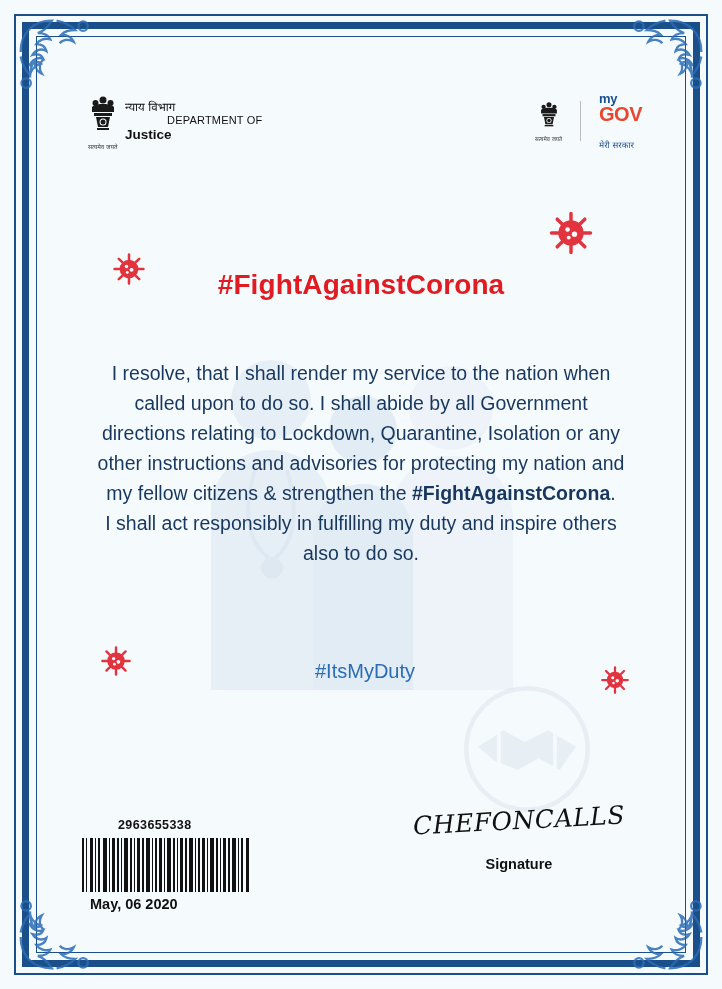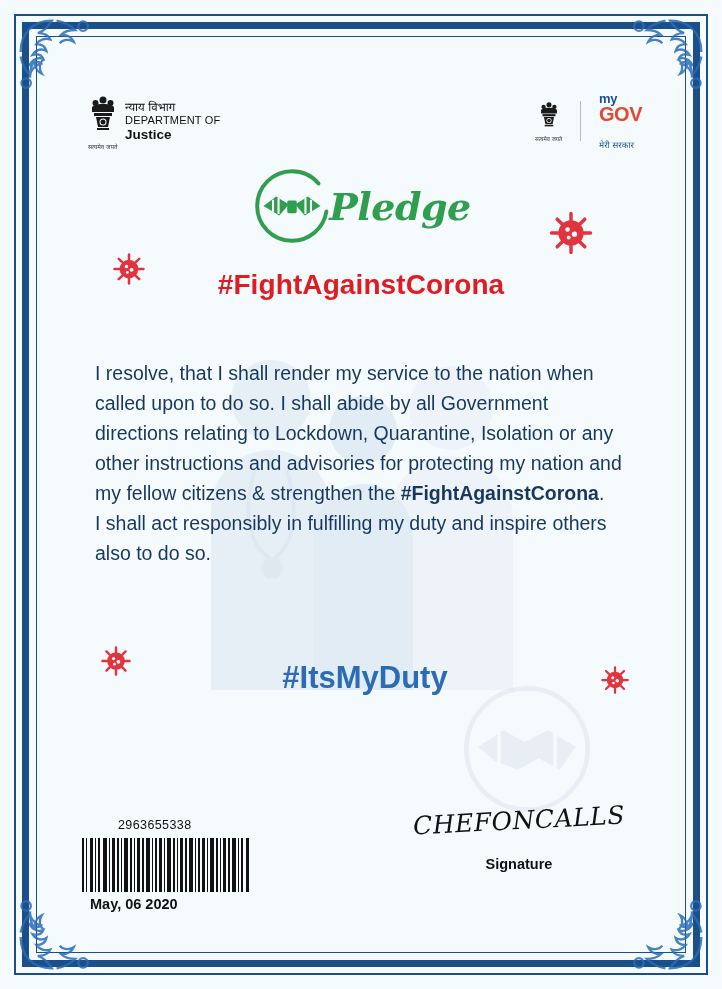--- a/index.html
+++ b/index.html
@@ -102,20 +102,21 @@
   .dept-hi {
     font-family: "DejaVu Sans", sans-serif;
     font-size: 11.5px;
     color: #111;
   }
   .dept-en {
     font-size: 11px;
     color: #111;
     letter-spacing: .2px;
     font-weight: 500;
+    margin-left: 42px;
   }
   .dept-justice {
     font-size: 13.5px;
     color: #111;
     font-weight: bold;
   }
   .sat-hi {
     font-family: "DejaVu Sans", sans-serif;
     font-size: 6px;
     color: #333;
@@ -206,51 +207,52 @@
     margin-top: 7px;
     letter-spacing: .1px;
   }
 
   
   .pledge-body {
     position: absolute;
     top: 358px;
     left: 95px;
     right: 95px;
+    text-align: center;
     color: #17375e;
     font-size: 19.5px;
     line-height: 30px;
   }
   .pledge-body b { font-weight: bold; }
 
   .duty {
     position: absolute;
     top: 660px;
     left: 8px; right: 0;
     text-align: center;
-    font-size: 31px;
+    font-size: 20px;
     color: #2b6cb5;
-    font-weight: 700;
+    font-weight: 400;
   }
 
   
   .virus { position: absolute; }
   .virus svg { width: 100%; height: 100%; display:block; }
   .v1 { left: 112px; top: 252px; width: 34px; height: 34px; }
   .v2 { right: 128px; top: 210px; width: 46px; height: 46px; }
   .v3 { left: 100px; top: 645px; width: 32px; height: 32px; }
   .v4 { right: 92px; top: 665px; width: 30px; height: 30px; }
 
   
   .cert-id {
     position: absolute;
     left: 118px;
     top: 818px;
     font-size: 12.5px;
-    font-weight: normal;
+    font-weight: bold;
     color: #111;
     letter-spacing: .4px;
   }
   .barcode {
     position: absolute;
     left: 80px;
     top: 838px;
     width: 172px;
     height: 54px;
   }
@@ -406,36 +408,20 @@
       </div>
       <div class="sep"></div>
       <div class="mygov-mark">
         <div class="mygov-my">my</div>
         <div class="mygov-gov">GOV</div>
         <div class="mygov-hi">मेरी सरकार</div>
       </div>
     </div>
   </div>
 
-  <div class="pledge-logo">
-    <div class="pledge-mark">
-      <svg viewBox="0 0 100 96">
-        <path d="M50 4 a44 44 0 1 0 0 88 a44 44 0 1 0 0 -88" fill="none" stroke="#2f9e4f" stroke-width="5" stroke-dasharray="200 38" stroke-linecap="round"></path>
-        <g fill="#2f9e4f">
-          <path d="M14 48 L30 36 L46 46 L34 60 Z"></path>
-          <path d="M86 48 L70 36 L54 46 L66 60 Z"></path>
-          <rect x="44" y="41" width="12" height="16" rx="2"></rect>
-        </g>
-        <g stroke="#ffffff" stroke-width="2.6">
-          <path d="M26 40 L26 57 M33 38 L33 58 M74 40 L74 57 M67 38 L67 58"></path>
-        </g>
-      </svg>
-    </div>
-    <div class="pledge-word">Pledge</div>
-  </div>
 
   <div class="virus v1">
     <svg viewBox="0 0 40 40">
       <g stroke="#e2343f" stroke-width="3" stroke-linecap="round">
         <path d="M20 3 v6 M20 31 v6 M3 20 h6 M31 20 h6 M8 8 l4 4 M28 28 l4 4 M32 8 l-4 4 M12 28 l-4 4"></path>
       </g>
       <circle cx="20" cy="20" r="11" fill="#e2343f"></circle>
       <g fill="#fff">
           <circle cx="17" cy="17" r="2"></circle>
           <circle cx="23" cy="21" r="2.3"></circle>

